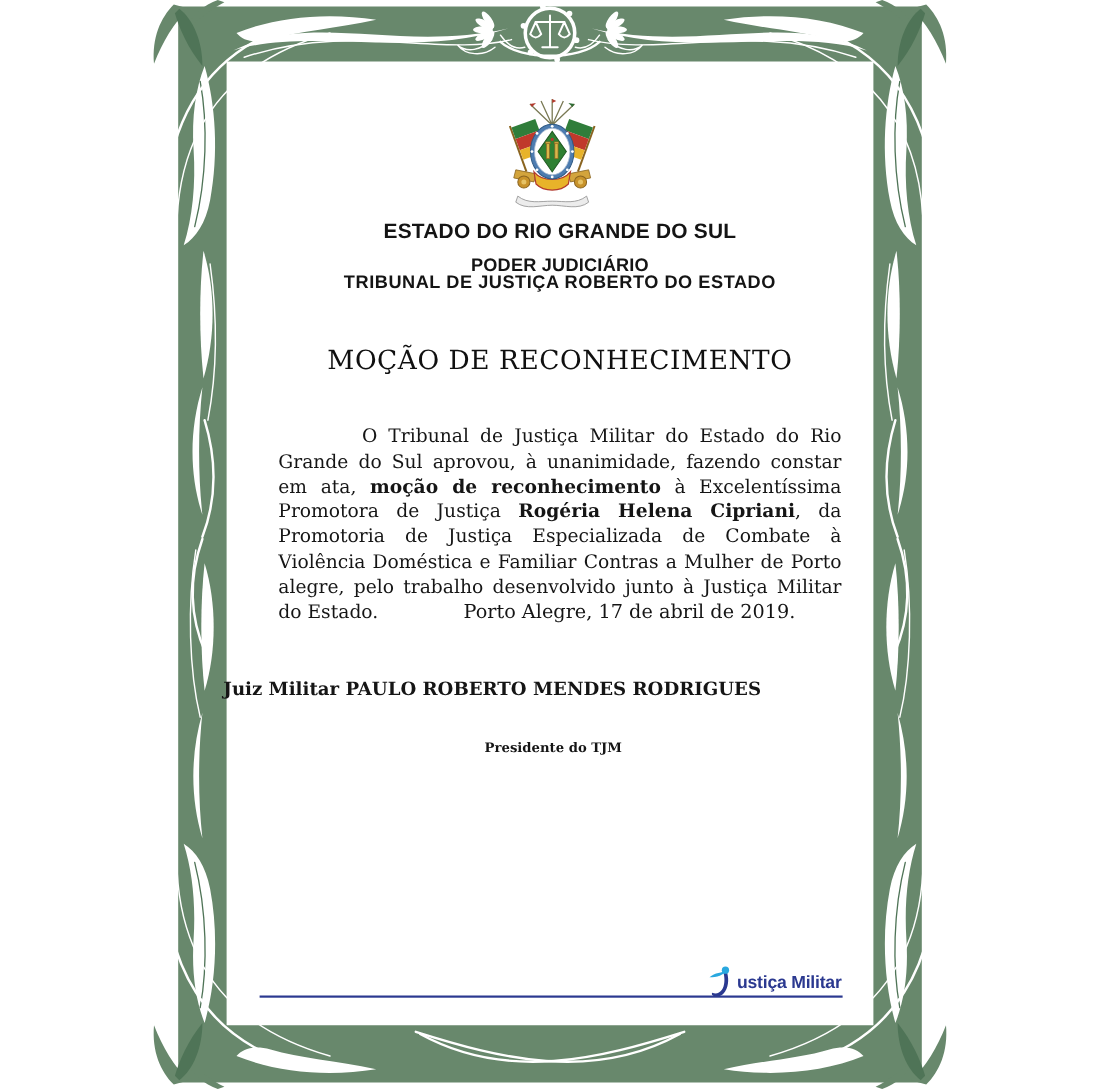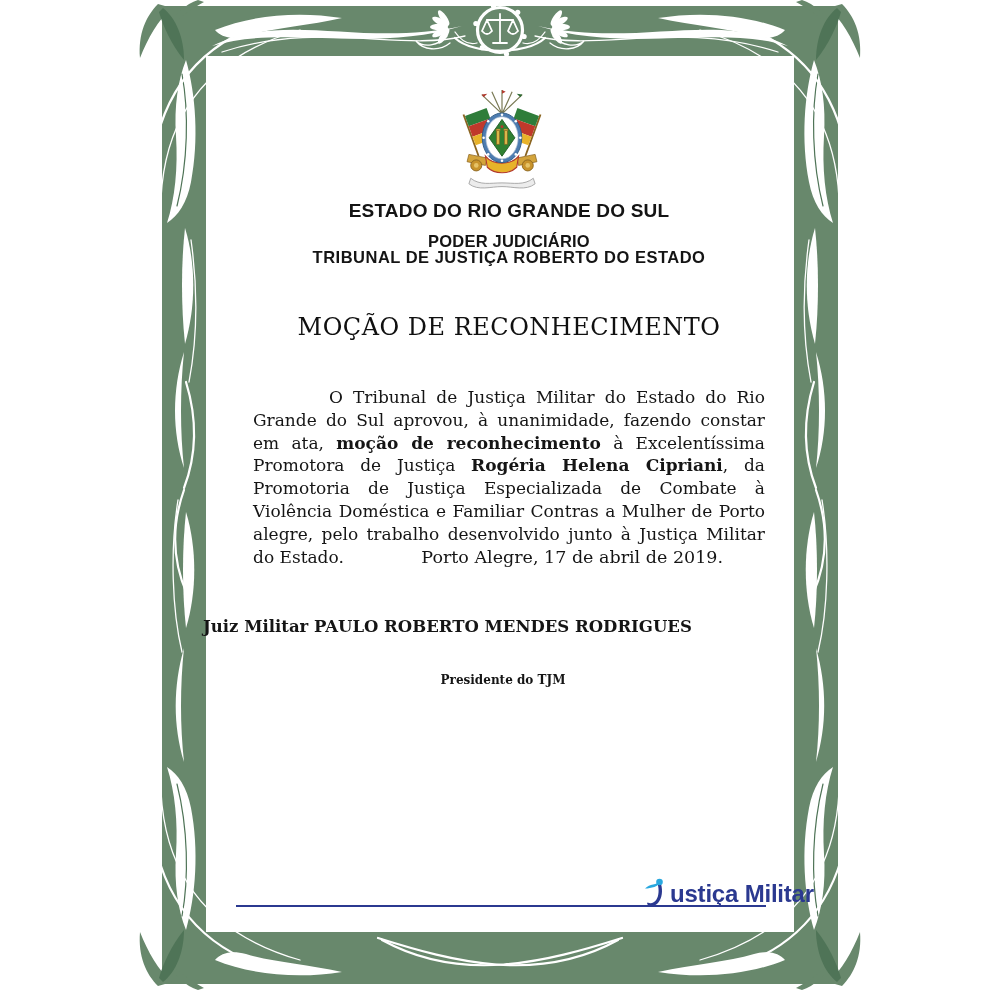--- a/index.html
+++ b/index.html
@@ -34,21 +34,21 @@
         font-size:17.5px;transform:translateX(-42px);}
 
   .sig-name{position:absolute;left:203px;top:617px;width:600px;text-align:left;
             font-weight:bold;font-size:16.5px;}
   .sig-role{position:absolute;left:203px;top:637px;width:600px;text-align:center;
             font-weight:bold;font-size:12px;margin-top:36px;}
 
   .rule{position:absolute;left:236px;top:905px;width:530px;height:2px;background:var(--navy);}
   .logo{position:absolute;left:644px;top:877px;height:28px;display:flex;align-items:flex-end;}
   .logo-j{width:26px;height:30px;margin-bottom:-3px;}
-  .logo-text{font-family:"Liberation Sans", sans-serif;font-weight:bold;font-size:24px;
+  .logo-text{font-family:"Liberation Sans", sans-serif;font-weight:bold;font-size:16px;
              line-height:20px;color:var(--navy);letter-spacing:-0.2px;margin-bottom:1px;}
 </style>
 </head>
 <body>
 
 <div class="page">
 
   <svg class="border-svg" viewBox="0 0 1000 990">
     <path class="g" fill-rule="evenodd" d="M162,6 H838 V984 H162 Z M206,56 V932 H794 V56 Z"></path>
 

